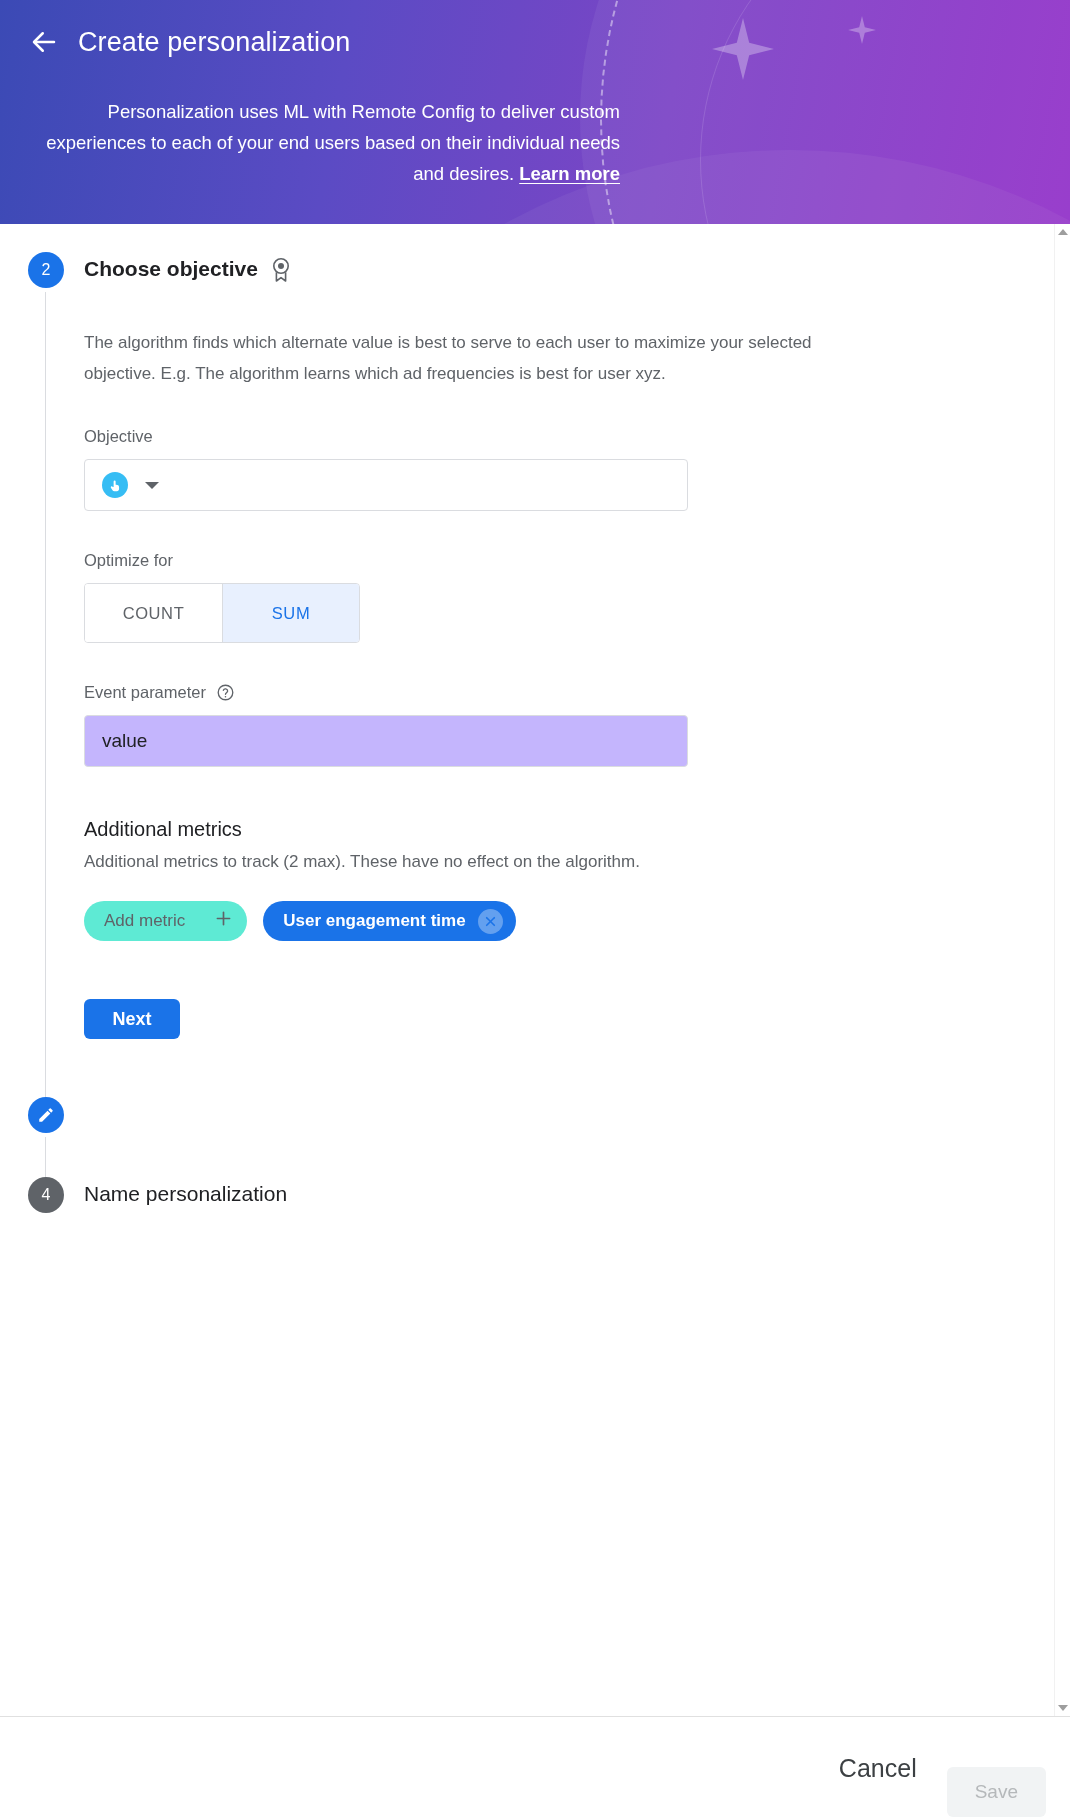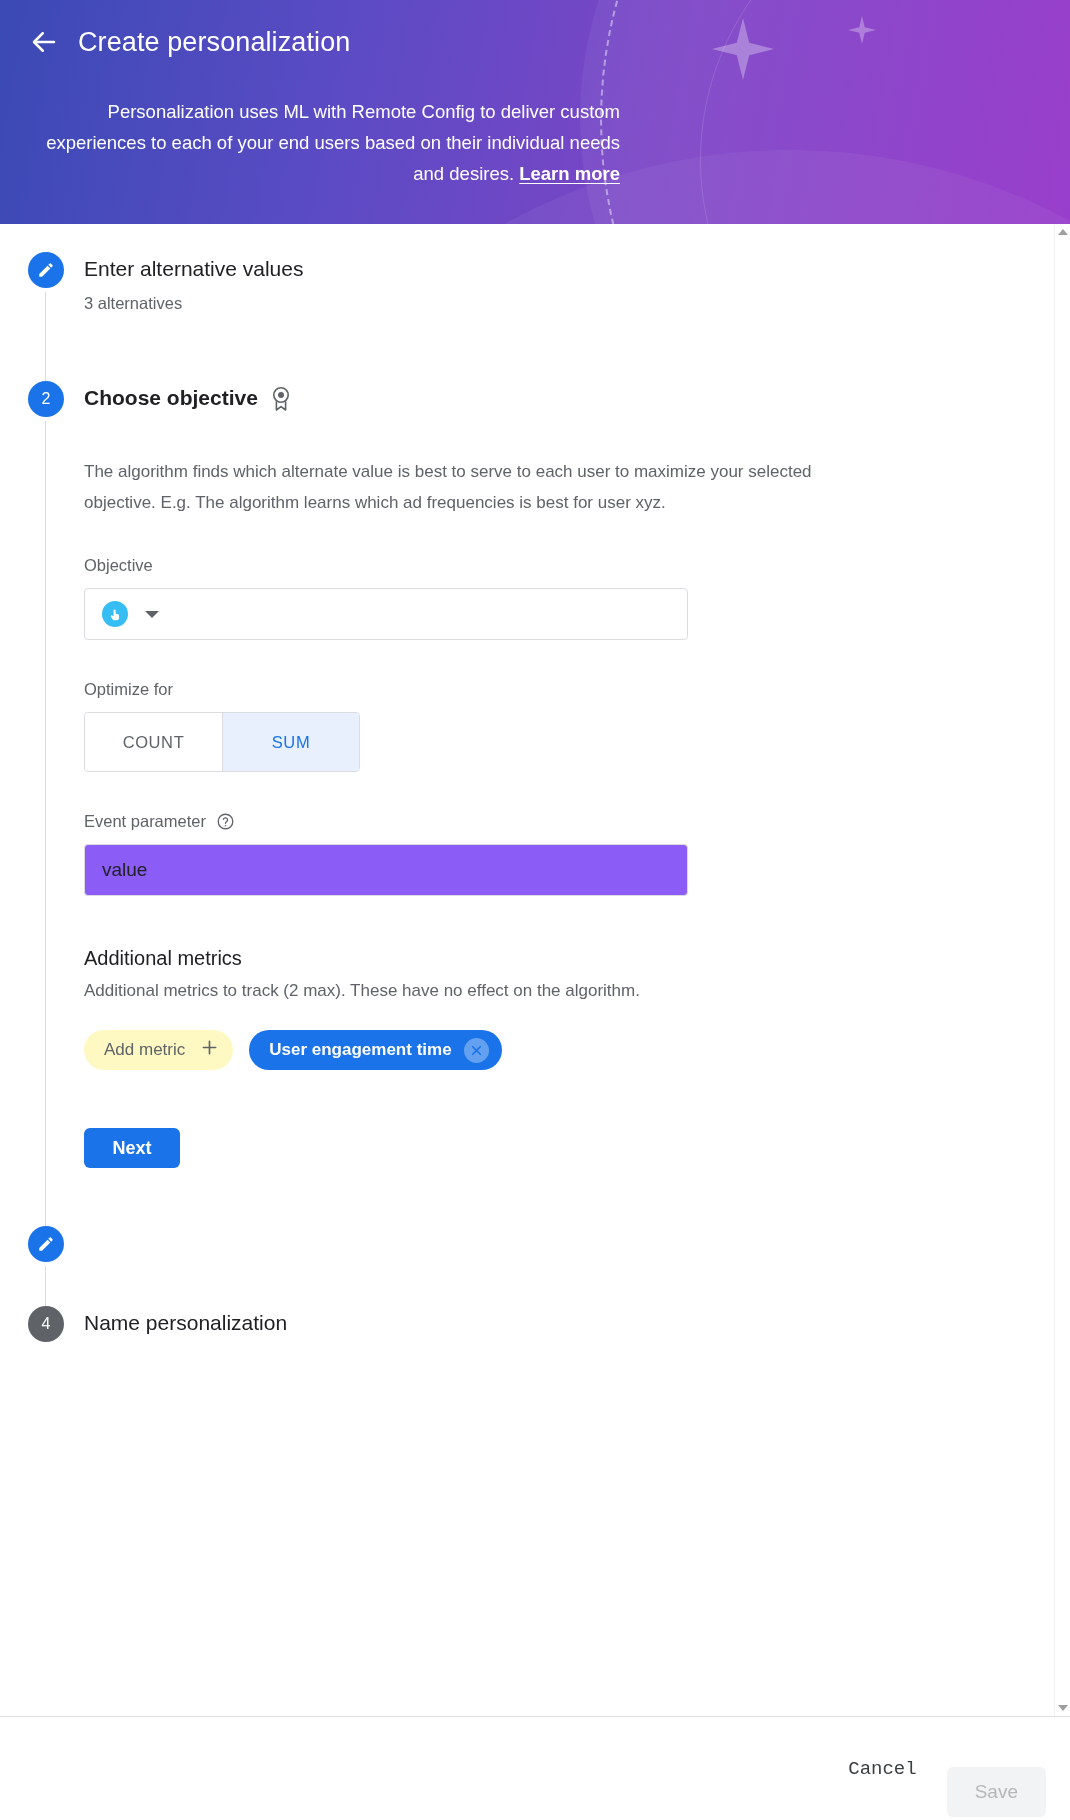--- a/index.html
+++ b/index.html
@@ -270,21 +270,21 @@
   .toggle-btn.selected {
     background: #e8f0fe;
     color: #1a73e8;
   }
 
   .text-input {
     width: 604px;
     height: 52px;
     border: 1px solid #dadce0;
     border-radius: 4px;
-    background: #8b5cf6;
+    background: #c4b5fd;
     font-size: 19px;
     color: #202124;
     padding: 0 17px;
     font-family: "Liberation Sans", sans-serif;
     outline: none;
   }
 
   .help-icon {
     width: 19px; height: 19px;
     display: inline-flex; align-items: center; justify-content: center;
@@ -310,23 +310,23 @@
     height: 40px;
     border-radius: 20px;
     display: inline-flex;
     align-items: center;
     padding: 0 13px 0 20px;
     font-size: 17px;
     cursor: pointer;
     white-space: nowrap;
   }
   .chip.add {
-    background: #fef9c3;
+    background: #5eead4;
     color: #5f6368;
-    gap: 14px;
+    gap: 28px;
   }
   .chip.selected {
     background: #1a73e8;
     color: #ffffff;
     gap: 12px;
     font-weight: bold;
   }
   .chip-x {
     width: 25px; height: 25px;
     border-radius: 50%;
@@ -394,22 +394,22 @@
     align-items: center;
     justify-content: flex-end;
     padding-right: 24px;
     gap: 10px;
     background: #fff;
   }
   .btn-cancel {
     background: transparent;
     border: none;
     color: #3c4043;
-    font-size: 19px;
-    font-family: Liberation Mono, monospace;
+    font-size: 25px;
+    font-family: Liberation Sans, sans-serif;
     padding: 14px 20px;
     border-radius: 6px;
     cursor: pointer;
   }
   .btn-save {
     background: #f1f3f4;
     border: none;
     color: #b5b8ba;
     font-size: 19px;
     font-family: "Liberation Sans", sans-serif;
@@ -446,35 +446,20 @@
 
     <div class="hero-desc">
       <span>Personalization uses ML with Remote Config to deliver custom experiences to each of your end users based on their individual needs and desires. </span><a href="#">Learn more</a>
     </div>
   </div>
 
   <div class="body-wrap">
     <div class="scroll-area">
       <div class="stepper">
 
-        <div class="step">
-          <div class="step-rail">
-            <div class="bullet done">
-              <svg width="18" height="18" viewBox="0 0 24 24" fill="#ffffff">
-                <path d="M3 17.25V21h3.75L17.81 9.94l-3.75-3.75L3 17.25zM20.71 7.04a1 1 0 0 0 0-1.41l-2.34-2.34a1 1 0 0 0-1.41 0l-1.83 1.83 3.75 3.75 1.83-1.83z"></path>
-              </svg>
-            </div>
-            <div class="rail-line"></div>
-          </div>
-          <div class="step-content">
-            <div class="step-title">Enter alternative values</div>
-            <div class="step-sub">3 alternatives</div>
-            <div style="height:62px"></div>
-          </div>
-        </div>
 
         <div class="step">
           <div class="step-rail">
             <div class="bullet active">2</div>
             <div class="rail-line"></div>
           </div>
           <div class="step-content">
 
             <div class="step-title strong">
               <span>Choose objective</span>

